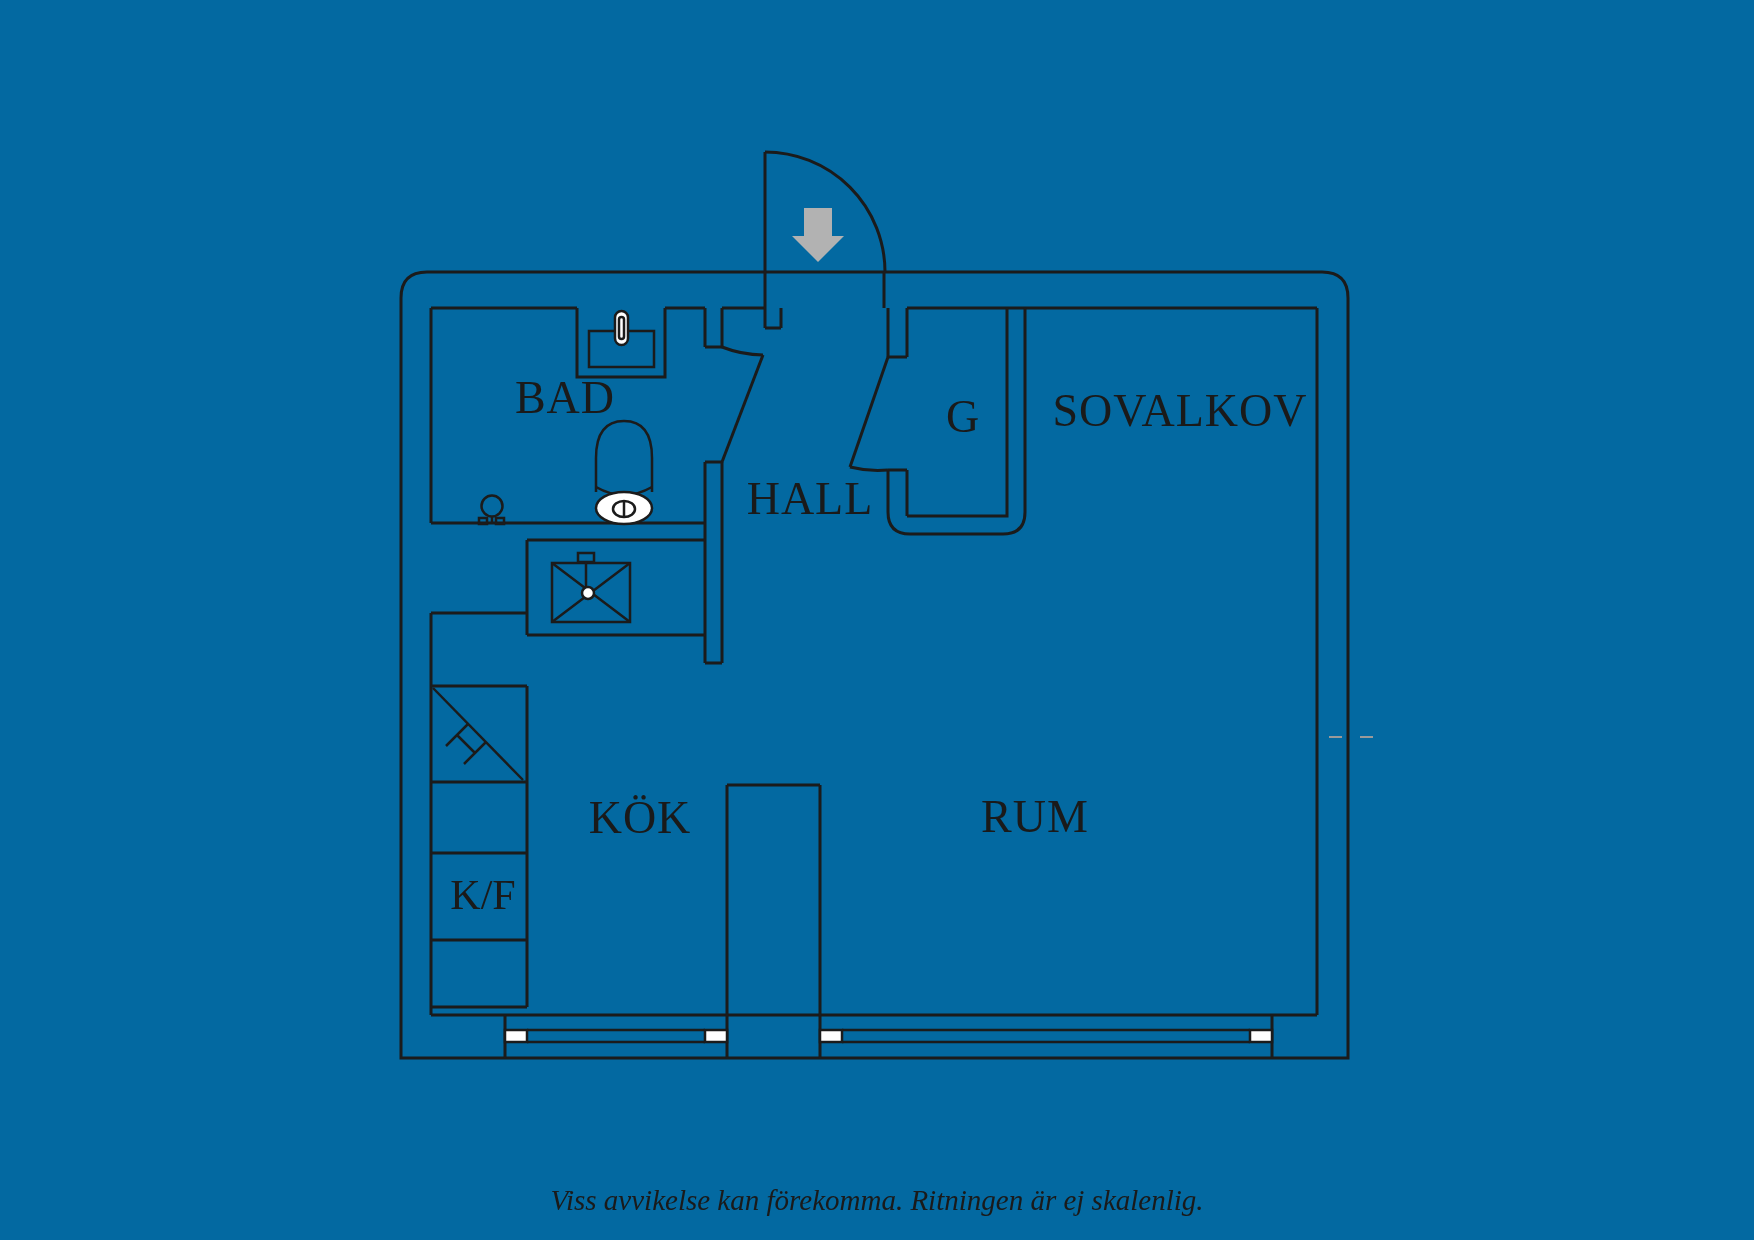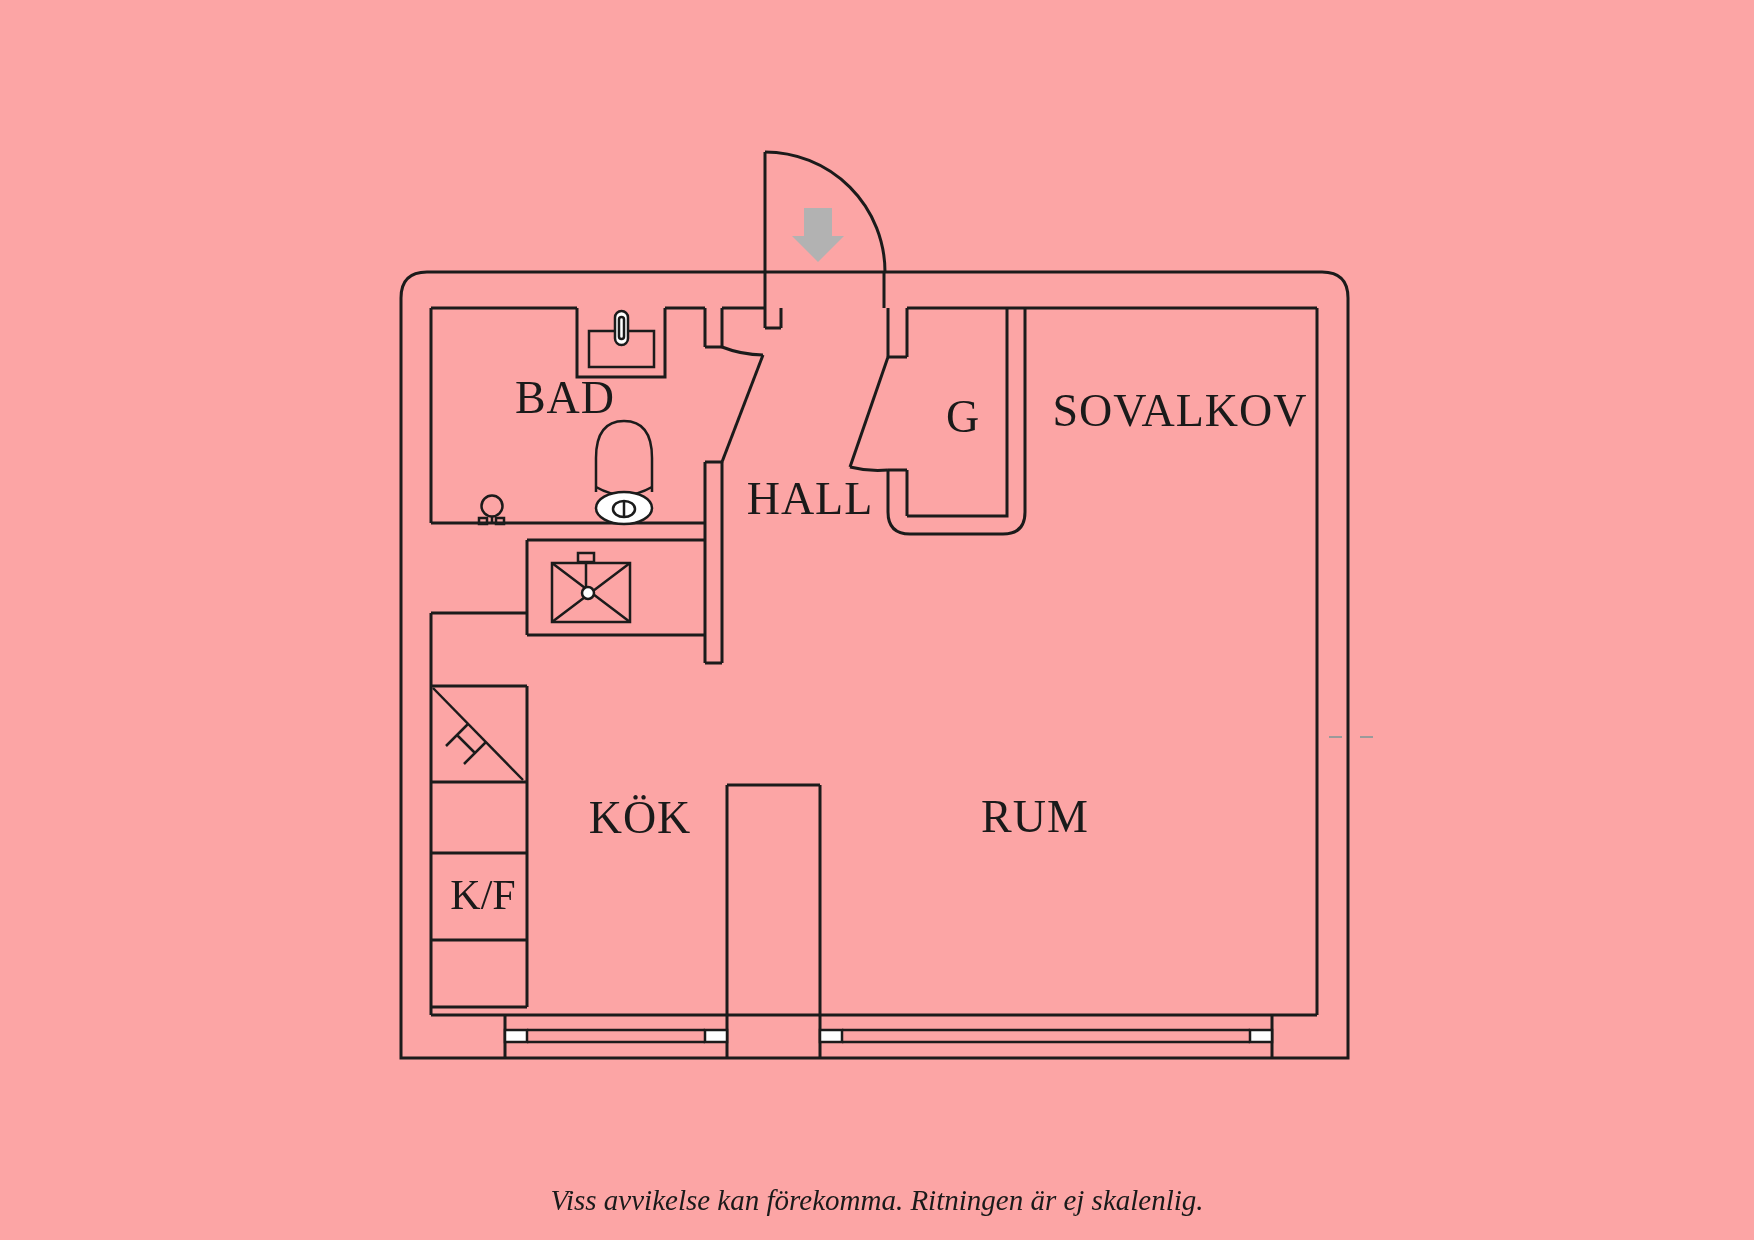--- a/index.html
+++ b/index.html
@@ -1,16 +1,16 @@
 <!DOCTYPE html>
 <html><head>
 <meta charset="utf-8">
 <style>
   html,body{margin:0;padding:0;background:#ffffff;}
-  .canvas{position:relative;width:1754px;height:1240px;background:#fca5a5;overflow:hidden;}
+  .canvas{position:relative;width:1754px;height:1240px;background:#0369a1;overflow:hidden;}
   svg{display:block;}
   .wall{stroke:#1b1b1b;stroke-width:3;fill:none;stroke-linecap:butt;}
   .fix{stroke:#1b1b1b;stroke-width:2.5;fill:none;}
   .fixfill{stroke:#1b1b1b;stroke-width:2.5;fill:#ffffff;}
   .faint{stroke:#9a9a9a;stroke-width:2;fill:none;}
   text{font-family:"Liberation Serif","DejaVu Serif",serif;fill:#1a1a1a;}
   .room-label{font-size:46px;letter-spacing:1px;text-anchor:middle;}
   .small-label{font-size:42px;text-anchor:middle;}
   .caption{font-size:29px;font-style:italic;text-anchor:middle;}
 </style>

